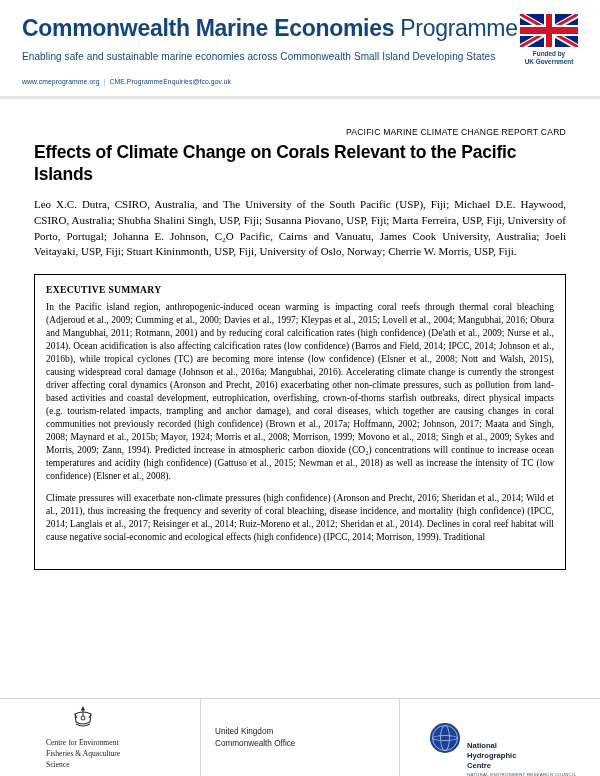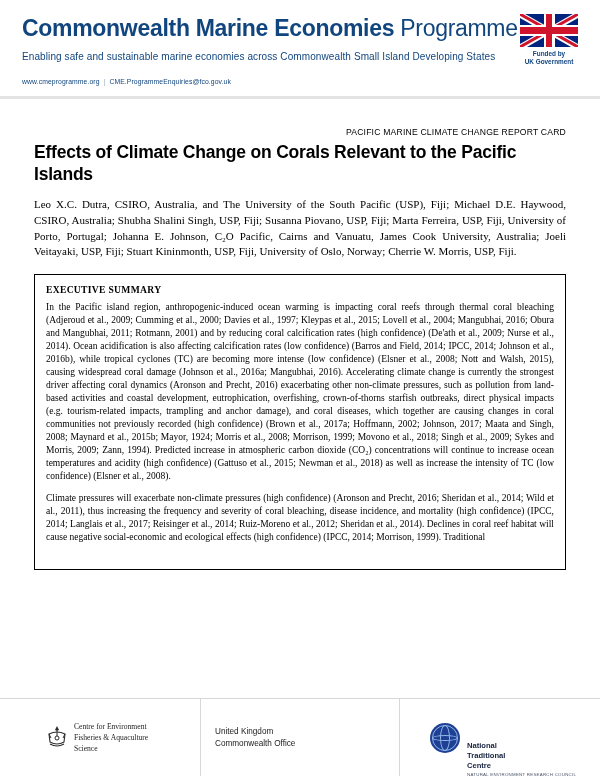--- a/index.html
+++ b/index.html
@@ -174,21 +174,21 @@
     flex: 1 1 33.33%;
     display: flex;
     align-items: center;
     padding: 0 14px;
     height: 100%;
   }
   .footer-cell.mid { border-left: 1px solid #d7d7d7; border-right: 1px solid #d7d7d7; justify-content: flex-start; }
   .footer-cell.left { padding-left: 46px; }
   .footer-cell.right { padding-left: 30px; }
 
-  .cefas-logo { display: flex; align-items: center; gap: 6px; }
+  .cefas-logo { display: flex; align-items: center; gap: 6px; flex-direction: column; }
   .crown {
     width: 22px; height: 26px;
     position: relative;
   }
   .crown svg { display: block; }
   .cefas-text {
     font-family: "Liberation Serif", serif;
     font-size: 7.6px;
     line-height: 1.45;
     color: #1c1c1c;
@@ -308,20 +308,20 @@
 
   <div class="footer-cell right">
     <div class="noc-logo">
       <span class="noc-globe">
         <span class="ring r1"></span>
         <span class="ring r2"></span>
         <span class="ring r3"></span>
       </span>
       <div class="noc-text">
         <div>National</div>
-        <div>Traditional</div>
+        <div>Hydrographic</div>
         <div>Centre</div>
         <div class="noc-sub">NATURAL ENVIRONMENT RESEARCH COUNCIL</div>
       </div>
     </div>
   </div>
 
 </div>
 
 </body></html>

